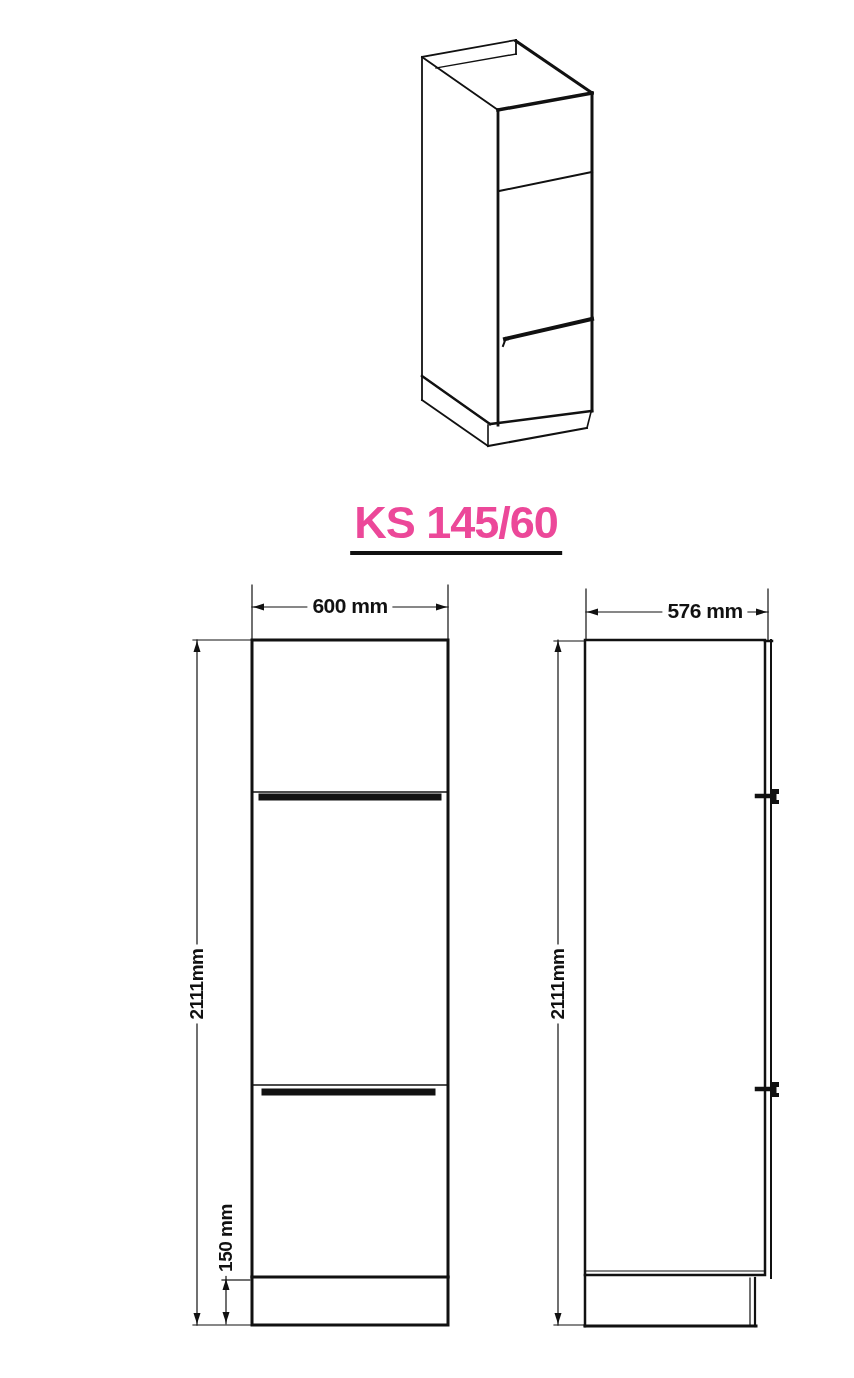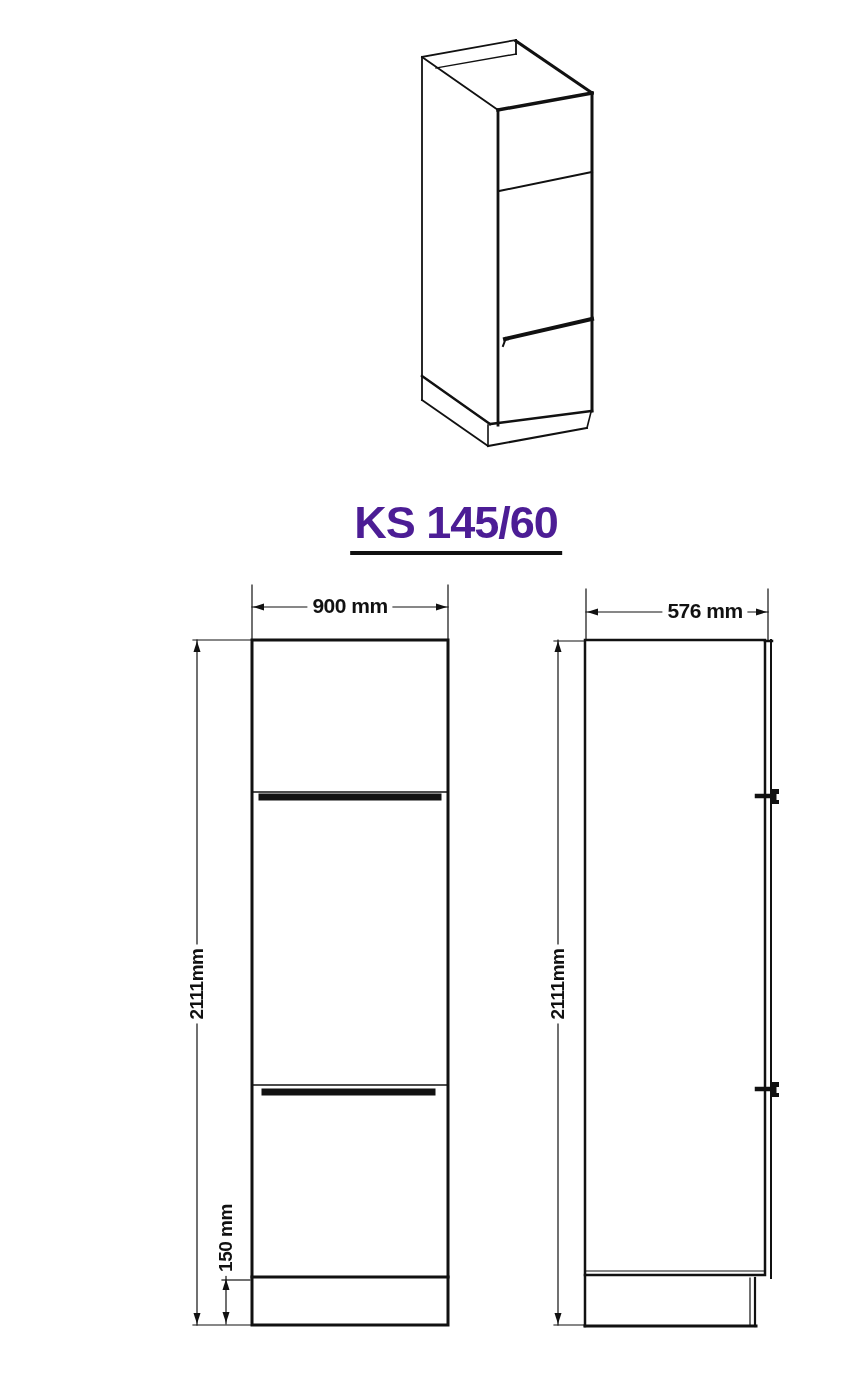--- a/index.html
+++ b/index.html
@@ -29,21 +29,21 @@
     font-size:19px;
     padding:0 4px;
   }
   .drawing-title{
     position:absolute;
     left:456px;top:497px;
     transform:translateX(-50%);
     font-size:45px;
     font-weight:700;
     letter-spacing:-1px;
-    color:#4c1d95;
+    color:#ec4899;
     border-bottom:4px solid #111111;
     padding:0 4px 2px 4px;
     white-space:nowrap;
   }
 </style>
 </head>
 <body>
 
 <div class="canvas">
 
@@ -132,21 +132,21 @@
         <polygon points="558,641 554.5,652 561.5,652"></polygon>
         <polygon points="558,1324 554.5,1313 561.5,1313"></polygon>
         <polygon points="226,1279 222.5,1290 229.5,1290"></polygon>
         <polygon points="226,1323 222.5,1312 229.5,1312"></polygon>
       </g>
     </g>
   </svg>
 
   <div class="drawing-title">KS 145/60</div>
 
-  <div class="dim-label" style="left:350px;top:606px;">900 mm</div>
+  <div class="dim-label" style="left:350px;top:606px;">600 mm</div>
 
   <div class="dim-label" style="left:705px;top:611px;">576 mm</div>
 
   <div class="dim-label vertical" style="left:197px;top:984px;">2111mm</div>
 
   <div class="dim-label vertical" style="left:558px;top:984px;">2111mm</div>
 
   <div class="dim-label vertical" style="left:226px;top:1238px;">150 mm</div>
 
 </div>

